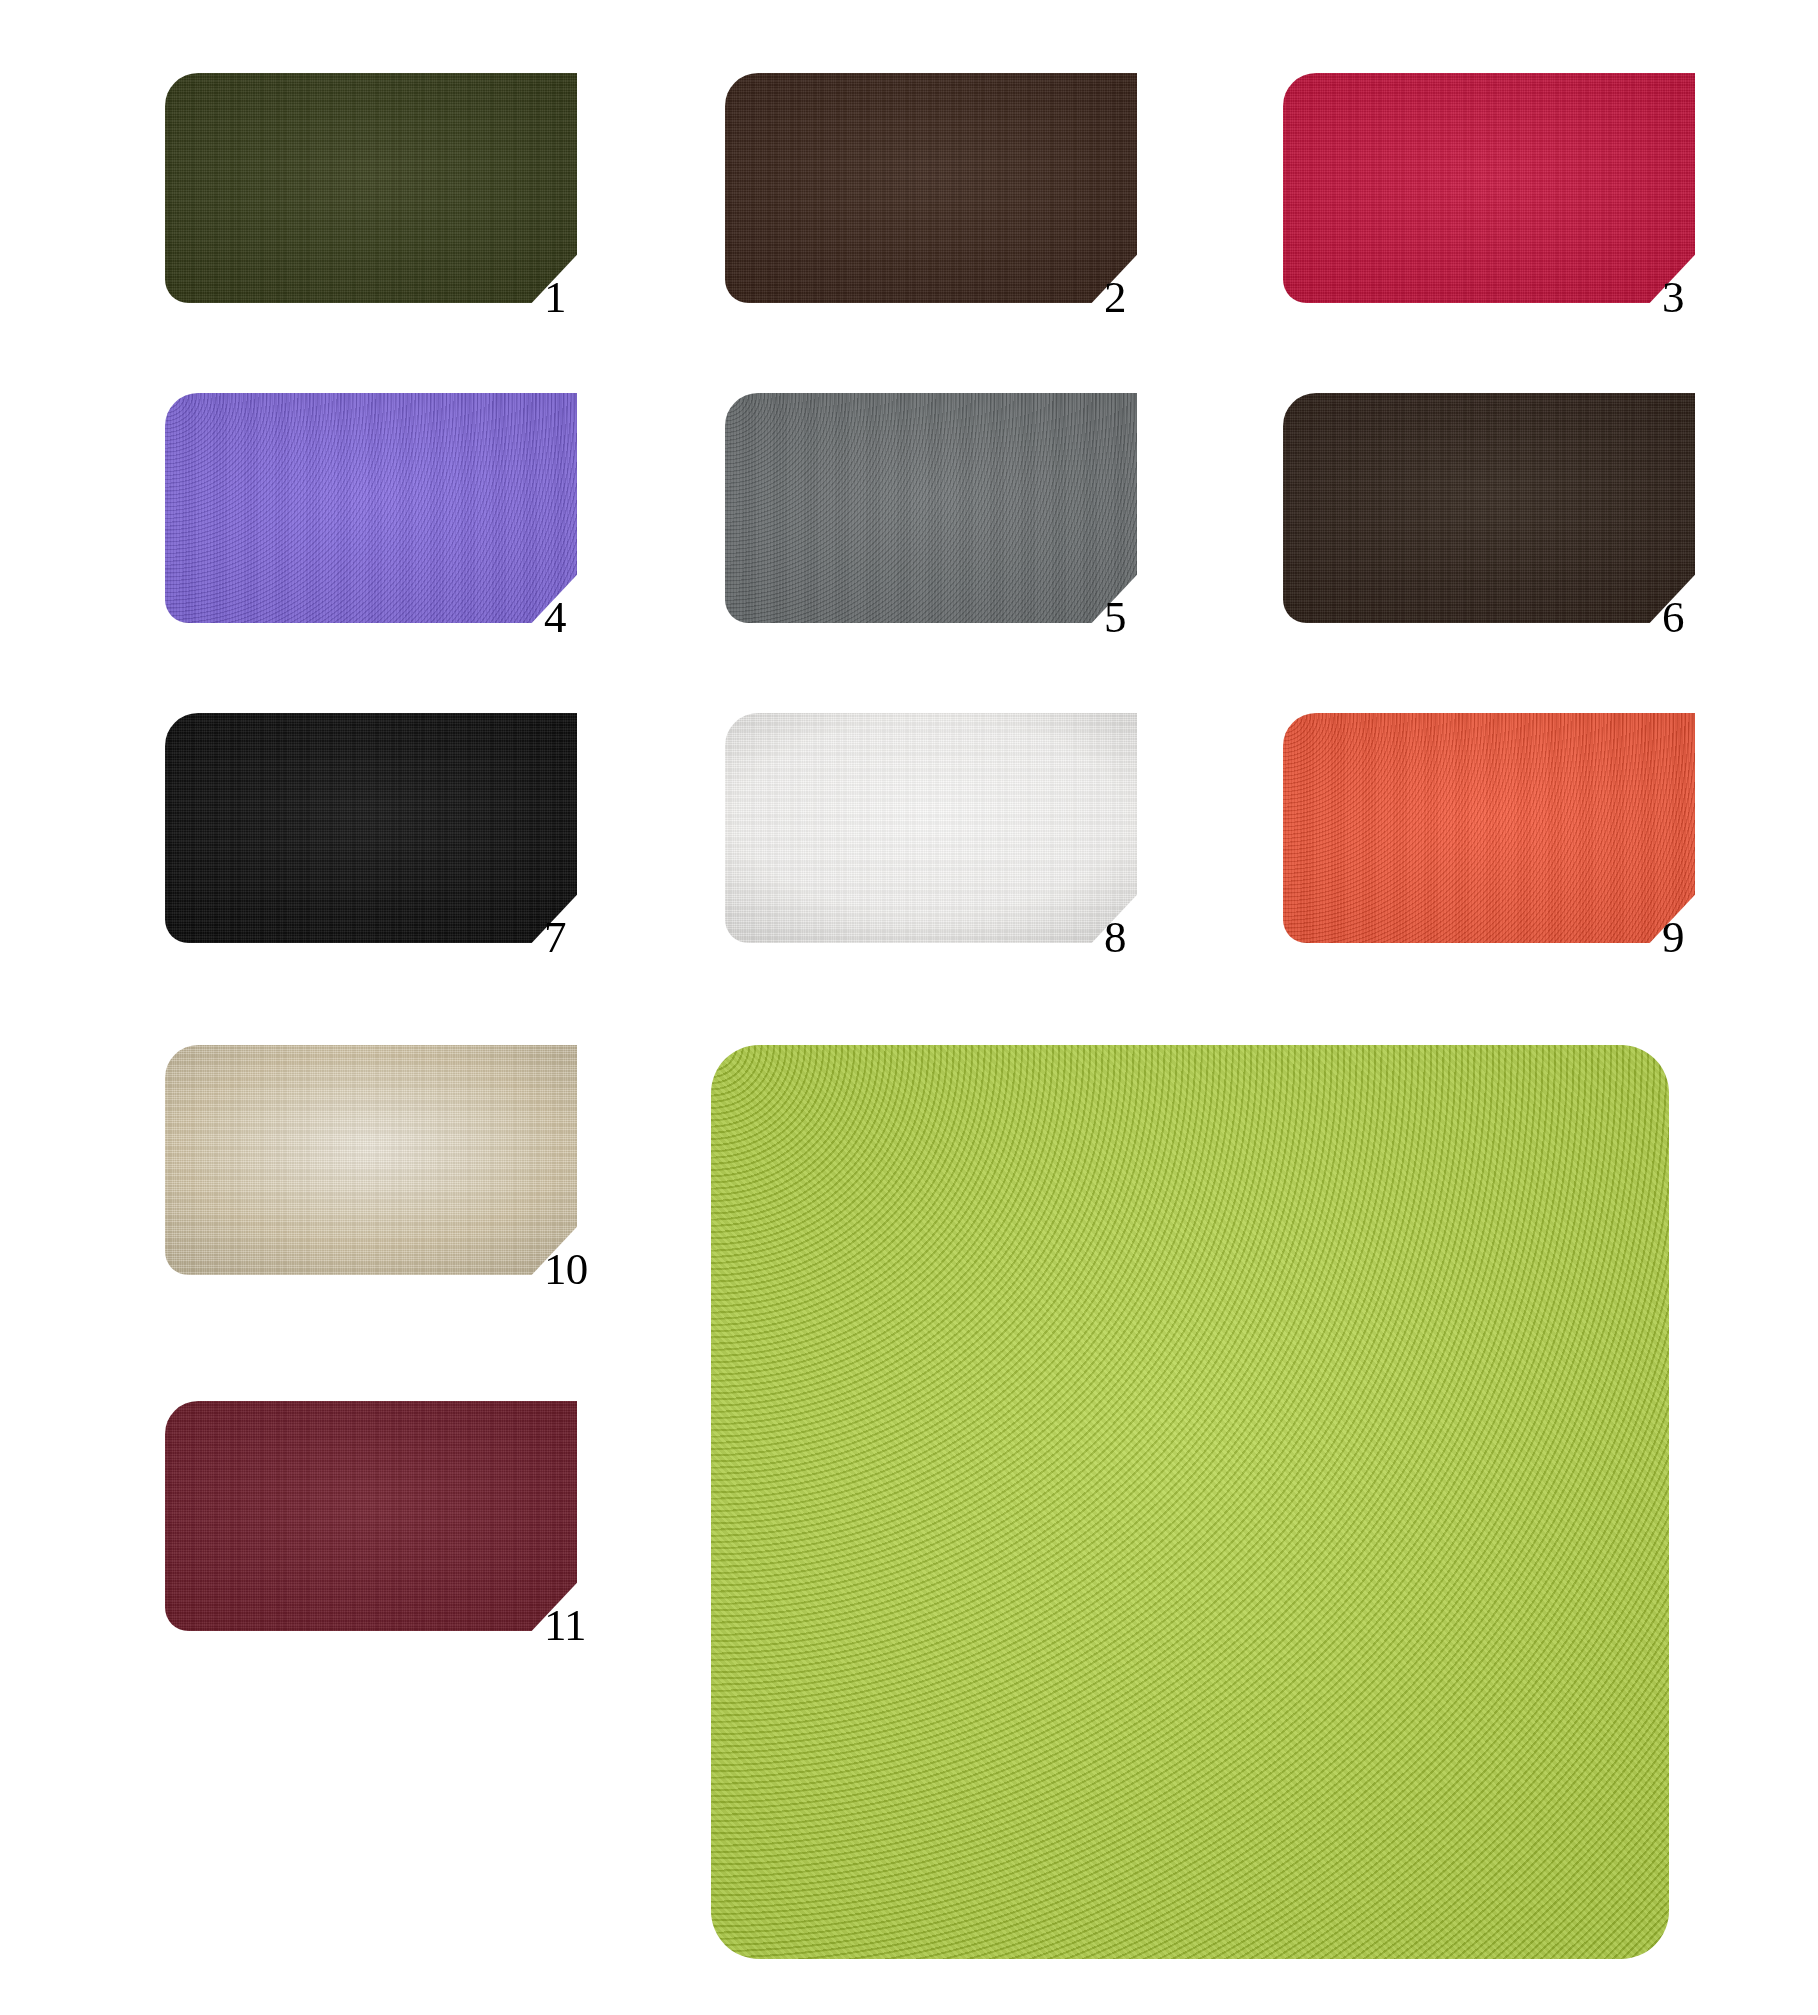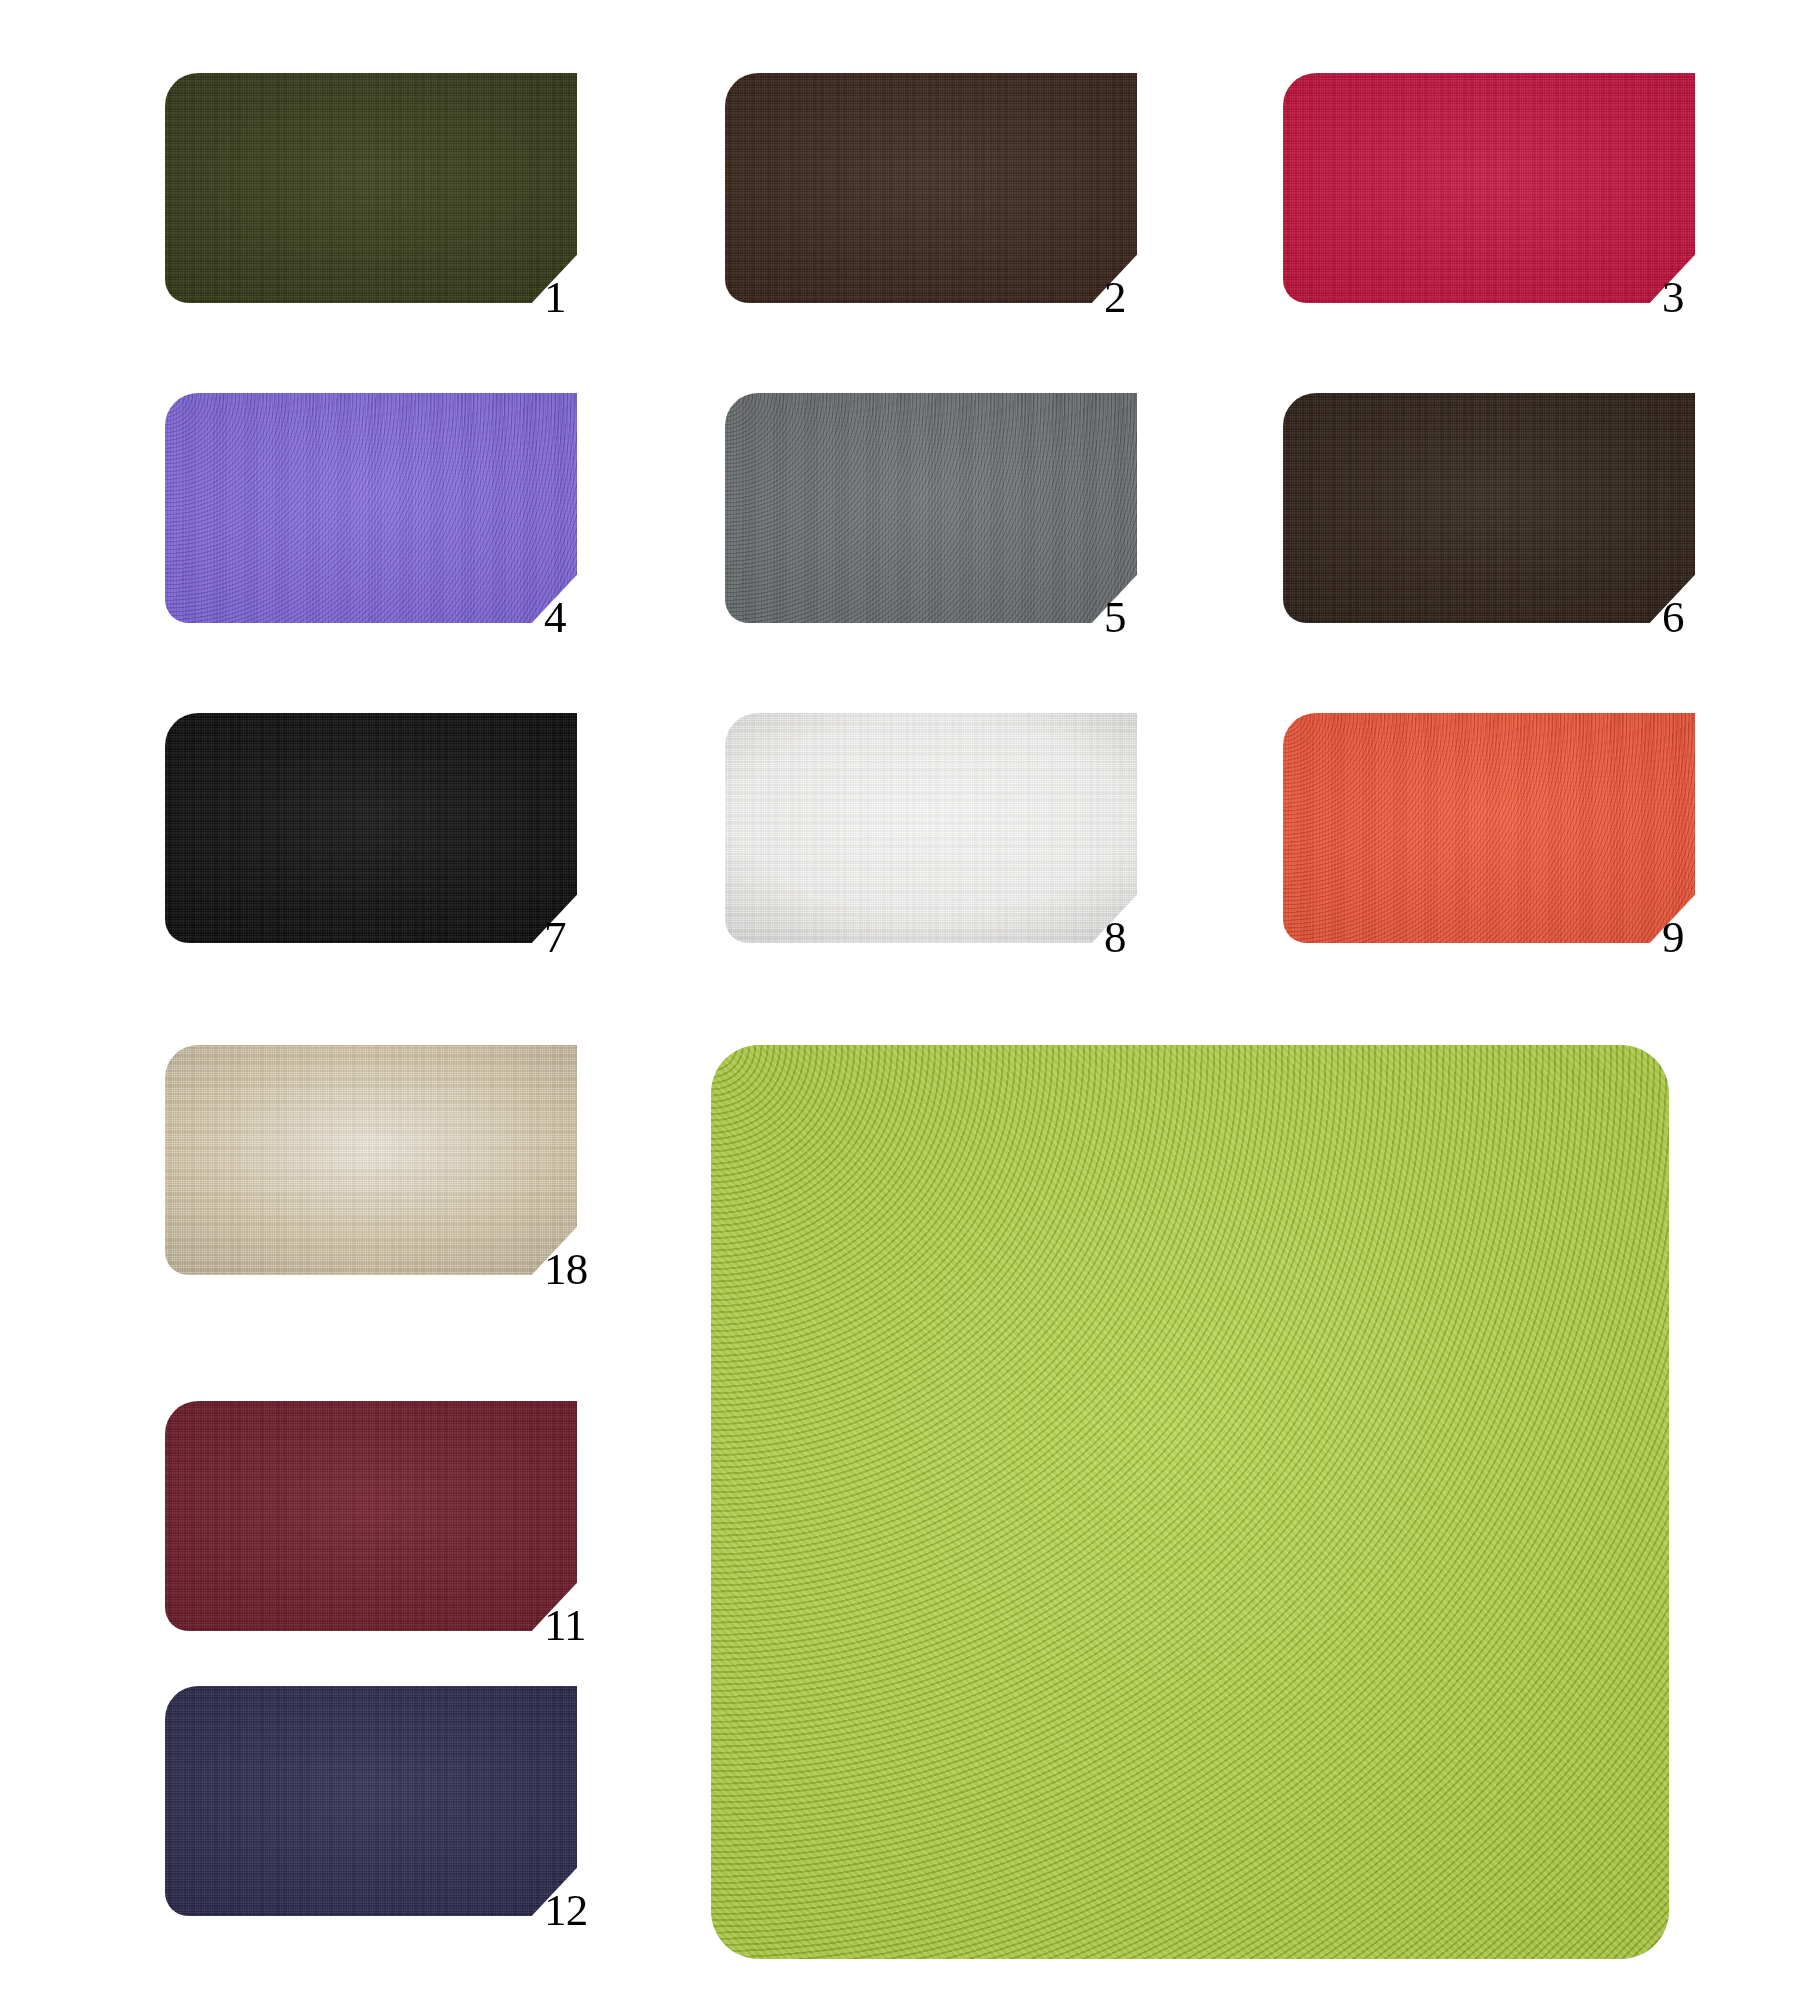--- a/index.html
+++ b/index.html
@@ -149,26 +149,22 @@
     <div class="swatch-cell" style="left: 725px; top: 713px;">
       <div class="swatch-chip tex-soft" style="background-color: rgb(241, 240, 238);"></div>
       <div class="swatch-number">8</div>
     </div>
     <div class="swatch-cell" style="left: 1283px; top: 713px;">
       <div class="swatch-chip tex-mesh" style="background-color: rgb(244, 79, 48);"></div>
       <div class="swatch-number">9</div>
     </div>
     <div class="swatch-cell" style="left: 165px; top: 1045px;">
       <div class="swatch-chip tex-soft" style="background-color: rgb(207, 194, 164);"></div>
-      <div class="swatch-number">18</div>
+      <div class="swatch-number">10</div>
     </div>
     <div class="swatch-cell" style="left: 165px; top: 1365px; margin-top: 36px;">
       <div class="swatch-chip tex-weave" style="background-color: rgb(112, 27, 42);"></div>
       <div class="swatch-number">11</div>
-    </div>
-    <div class="swatch-cell" style="left: 165px; top: 1686px;">
-      <div class="swatch-chip tex-weave" style="background-color: rgb(43, 42, 79);"></div>
-      <div class="swatch-number">12</div>
     </div>
   </div>
 
 <div id="feature-panel" class="tex-pique" style="background-color: rgb(174, 209, 54);"></div>
 
 
 </body></html>

